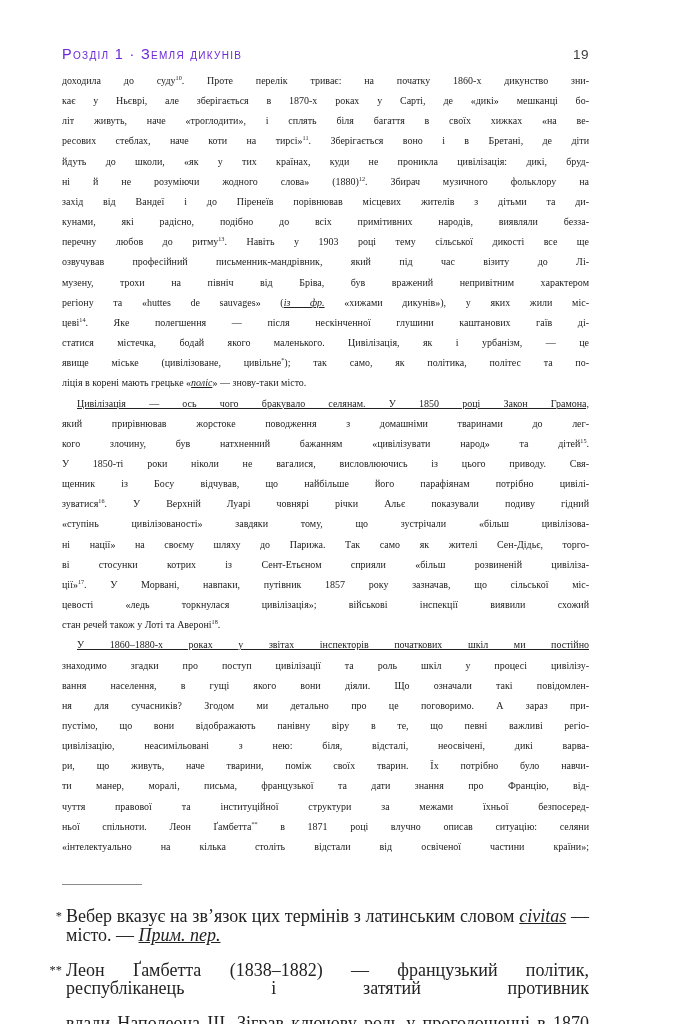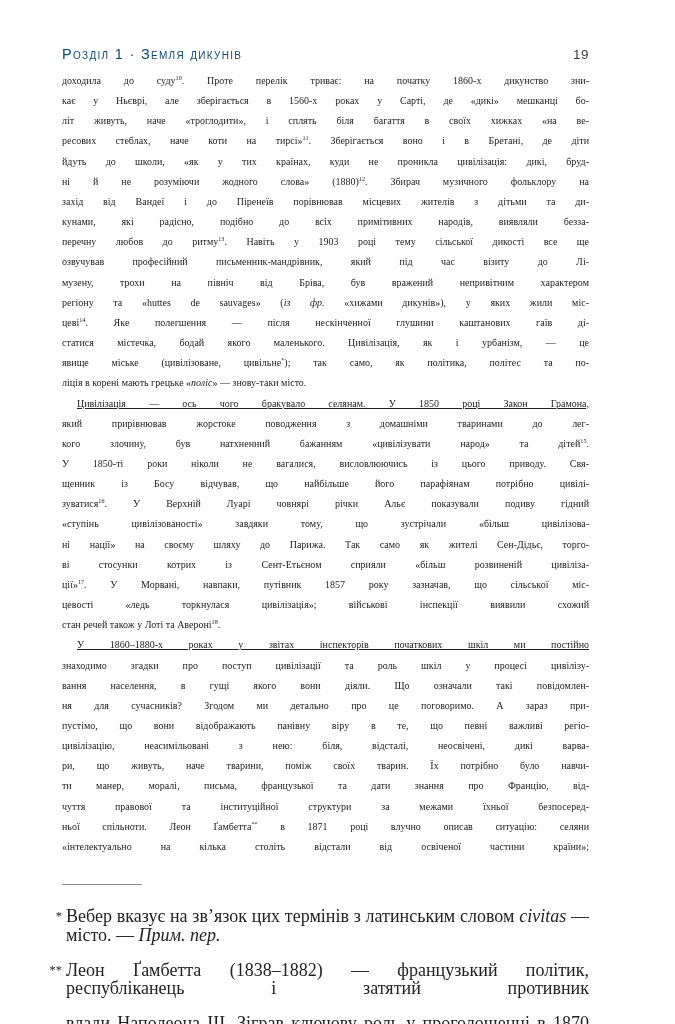--- a/index.html
+++ b/index.html
@@ -19,21 +19,21 @@
     width: 527px;
     display: flex;
     justify-content: space-between;
     align-items: baseline;
   }
   .chapter-title {
     font-family: "Liberation Sans", sans-serif;
     font-variant: small-caps;
     letter-spacing: 1.3px;
     font-size: 14.5px;
-    color: #0c4a6e;
+    color: #6d28d9;
   }
   .page-number {
     font-family: "Liberation Sans", sans-serif;
     font-size: 13.5px;
     letter-spacing: 0.5px;
     color: #3d3d3d;
     margin-left: 12px;
   }
   .body-text {
     position: absolute;
@@ -49,21 +49,21 @@
     white-space: normal;
   }
   .text-line.last { text-align-last: left; }
   .paragraph.indent .text-line:first-child { text-indent: 15px; text-decoration: underline; }
   sup {
     font-size: 0.62em;
     line-height: 0;
     vertical-align: super;
     letter-spacing: 0;
   }
-  em { font-style: italic; }
+  em { font-style: italic; text-decoration: underline; }
   .footnote-separator {
     position: absolute;
     left: 62px;
     top: 884px;
     width: 80px;
     border-top: 1px solid #8a8a8a;
   }
   .footnotes {
     position: absolute;
     left: 66px;
@@ -96,21 +96,21 @@
 <div class="page">
 
   <div class="running-header">
     <span class="chapter-title">Розділ 1 · Земля дикунів</span>
     <span class="page-number">19</span>
   </div>
 
   <div class="body-text">
       <div class="paragraph">
         <div class="text-line">доходила до суду<sup>10</sup>. Проте перелік триває: на початку 1860-х дикунство зни-</div>
-        <div class="text-line">кає у Ньєврі, але зберігається в 1560-х роках у Сарті, де «дикі» мешканці бо-</div>
+        <div class="text-line">кає у Ньєврі, але зберігається в 1870-х роках у Сарті, де «дикі» мешканці бо-</div>
         <div class="text-line">літ живуть, наче «троглодити», і сплять біля багаття в своїх хижках «на ве-</div>
         <div class="text-line">ресових стеблах, наче коти на тирсі»<sup>11</sup>. Зберігається воно і в Бретані, де діти</div>
         <div class="text-line">йдуть до школи, «як у тих країнах, куди не проникла цивілізація: дикі, бруд-</div>
         <div class="text-line">ні й не розуміючи жодного слова» (1880)<sup>12</sup>. Збирач музичного фольклору на</div>
         <div class="text-line">захід від Вандеї і до Піренеїв порівнював місцевих жителів з дітьми та ди-</div>
         <div class="text-line">кунами, які радісно, подібно до всіх примітивних народів, виявляли безза-</div>
         <div class="text-line">перечну любов до ритму<sup>13</sup>. Навіть у 1903 році тему сільської дикості все ще</div>
         <div class="text-line">озвучував професійний письменник-мандрівник, який під час візиту до Лі-</div>
         <div class="text-line">музену, трохи на північ від Бріва, був вражений непривітним характером</div>
         <div class="text-line">регіону та «huttes de sauvages» (<em>із фр.</em> «хижами дикунів»), у яких жили міс-</div>

